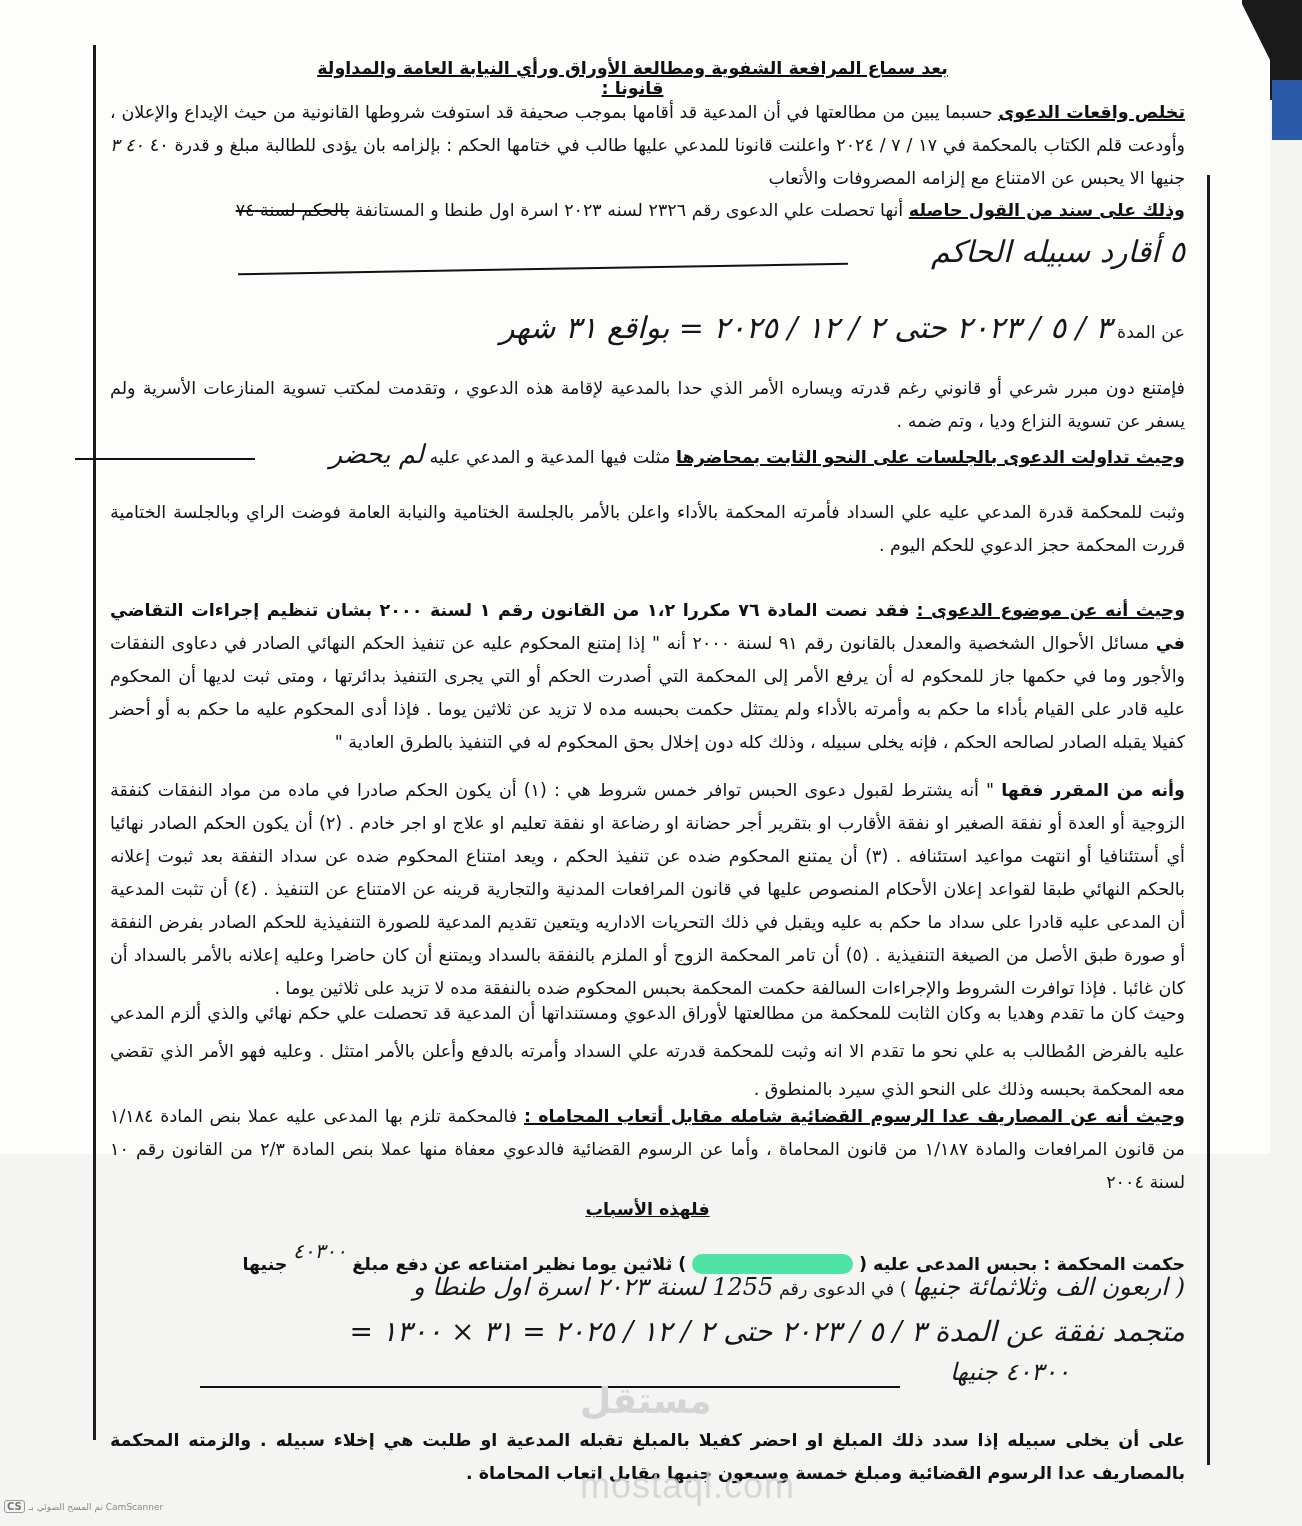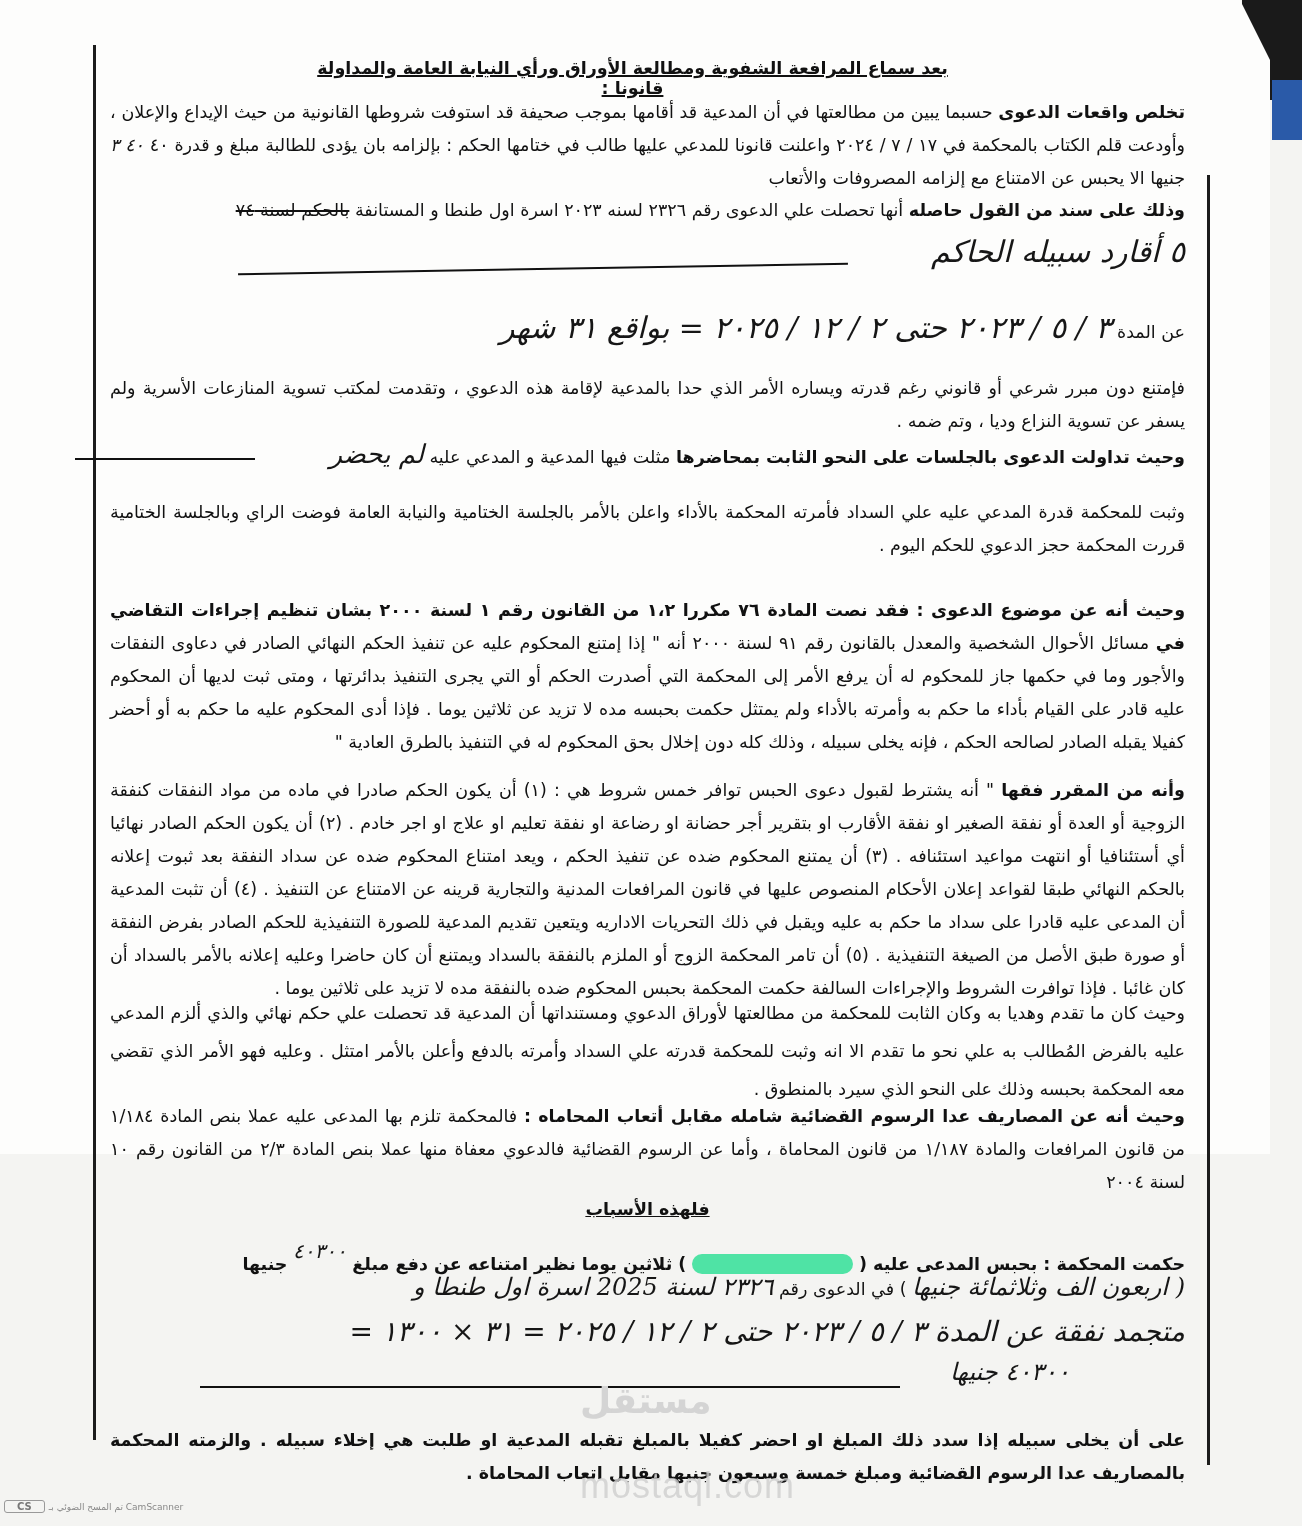--- a/index.html
+++ b/index.html
@@ -17,39 +17,39 @@
       clip-path: polygon(0 0, 1240px 0, 1290px 100px, 1302px 300px, 1302px 1526px, 0 1526px);
     }
     .border-left { position:absolute; left:93px; top:45px; width:3px; height:1395px; background:#1c1c1c; }
     .border-right { position:absolute; left:1207px; top:175px; width:3px; height:1290px; background:#1c1c1c; }
     .content {
       position:absolute; left:110px; width:1075px;
       direction:rtl; text-align:justify;
       font-family:"DejaVu Sans", sans-serif; font-size:17.5px; line-height:33px;
       font-weight:normal;
     }
-    .u { text-decoration-thickness:2px; font-weight:bold; }
+    .u { text-decoration:underline; text-decoration-thickness:2px; font-weight:bold; }
     .b { font-weight:bold; }
     .title { position:absolute; left:300px; width:665px; top:58px; direction:rtl; text-align:center;
       font-size:17.5px; font-weight:bold; text-decoration:underline; text-decoration-thickness:2px; }
     .hand { font-family:"DejaVu Serif", serif; font-style:italic; color:#161616; }
     .line { position:absolute; height:2px; background:#111; }
     .strike { text-decoration:line-through; text-decoration-thickness:2px; }
     .highlight { background:#4fe3a5; border-radius:12px; color:transparent; }
     .section-head { text-align:center; font-weight:bold; text-decoration:underline; }
     .watermark {
       position:absolute; left:580px; top:1465px; color:#cfcfcf; font-size:36px;
       font-family:"Liberation Sans", sans-serif; letter-spacing:1px; opacity:0.8;
     }
     .watermark-ar { position:absolute; left:580px; top:1380px; color:#d4d4d4; font-size:36px; font-weight:bold; }
     .scanner {
       position:absolute; left:4px; top:1500px; font-size:9px; color:#888;
       display:flex; align-items:center; gap:4px;
     }
-    .cs-badge { border:1px solid #999; border-radius:3px; padding:0 12px; font-size:10px; font-weight:bold; color:#777; }
+    .cs-badge { border:1px solid #999; border-radius:3px; padding:0 2px; font-size:10px; font-weight:bold; color:#777; }
     .blk { position:absolute; }
   </style>
 </head>
 <body>
 
 <div class="bg-dark"></div>
 <div class="bg-dark2"></div>
 
 <div class="paper">
 
@@ -112,21 +112,21 @@
   <div class="content" style="top:1234px; line-height:34px;">
     <span class="b">حكمت المحكمة : بحبس المدعى عليه (</span>
     <span class="highlight">████████████</span>
     <span class="b">) ثلاثين يوما نظير امتناعه عن دفع مبلغ</span>
     <span class="hand" style="font-size:20px; vertical-align:12px;">٤٠٣٠٠</span>
     <span class="b">جنيها</span>
   </div>
   <div class="content" style="top:1268px; line-height:38px;">
     <span class="hand" style="font-size:24px;">( اربعون الف وثلاثمائة جنيها</span>
     <span>) في الدعوى رقم</span>
-    <span class="hand" style="font-size:24px;">٢٣٢٦ لسنة 2025 اسرة اول طنطا و</span>
+    <span class="hand" style="font-size:24px;">1255 لسنة ٢٠٢٣ اسرة اول طنطا و</span>
   </div>
   <div class="content hand" style="top:1312px; font-size:28px; line-height:40px;">متجمد نفقة عن المدة ٣ / ٥ / ٢٠٢٣ حتى ٢ / ١٢ / ٢٠٢٥ = ٣١ × ١٣٠٠ =</div>
   <div class="blk hand" style="left:950px; top:1358px; font-size:24px; direction:rtl;">٤٠٣٠٠ جنيها</div>
   <div class="line" style="left:200px; top:1386px; width:700px;"></div>
 
   <div class="content b" style="top:1424px;">على أن يخلى سبيله إذا سدد ذلك المبلغ او احضر كفيلا بالمبلغ تقبله المدعية او طلبت هي إخلاء سبيله . والزمته المحكمة بالمصاريف عدا الرسوم القضائية ومبلغ خمسة وسبعون جنيها مقابل اتعاب المحاماة .</div>
 
   <div class="watermark-ar">مستقل</div>
   <div class="watermark">mostaql.com</div>
 </div>

